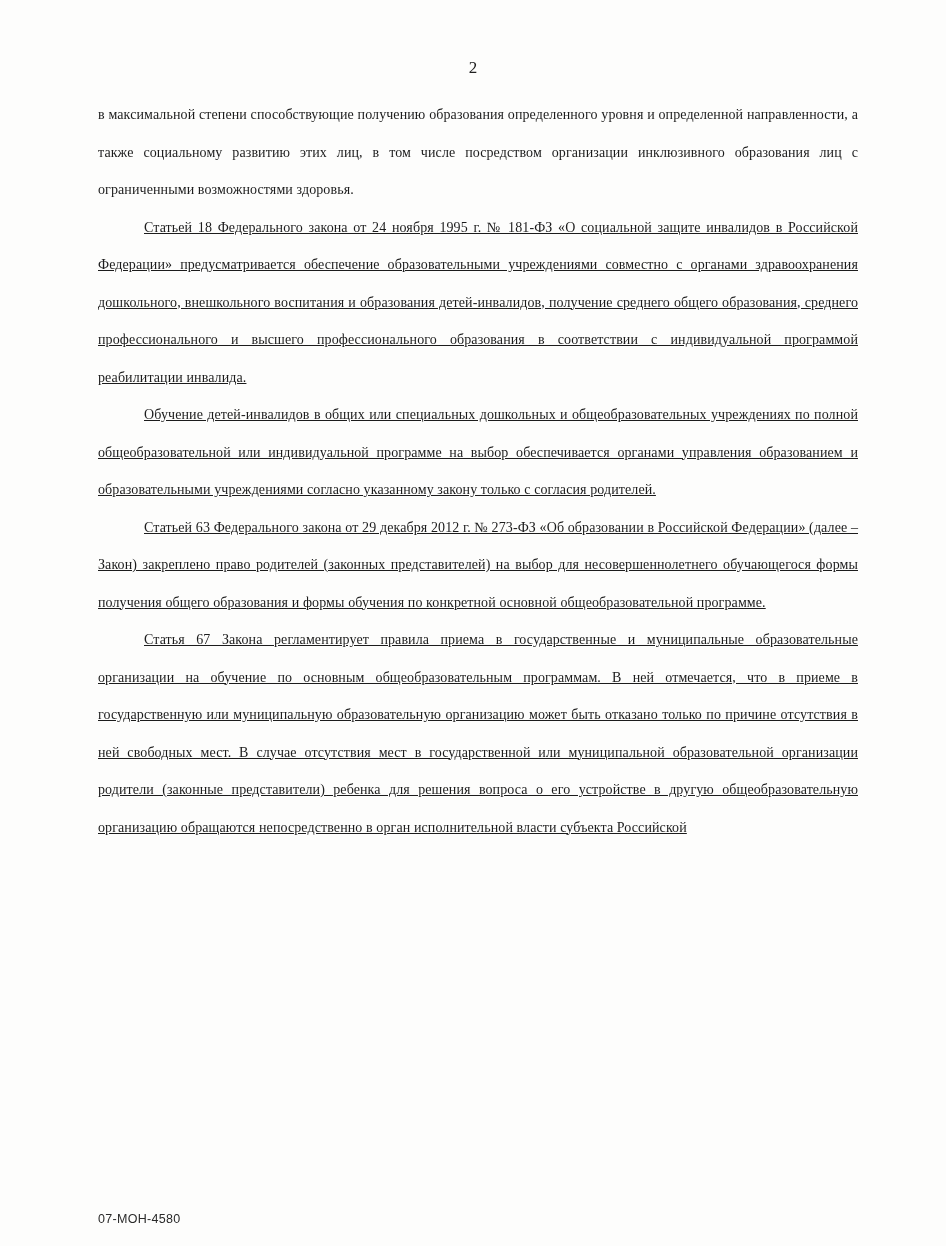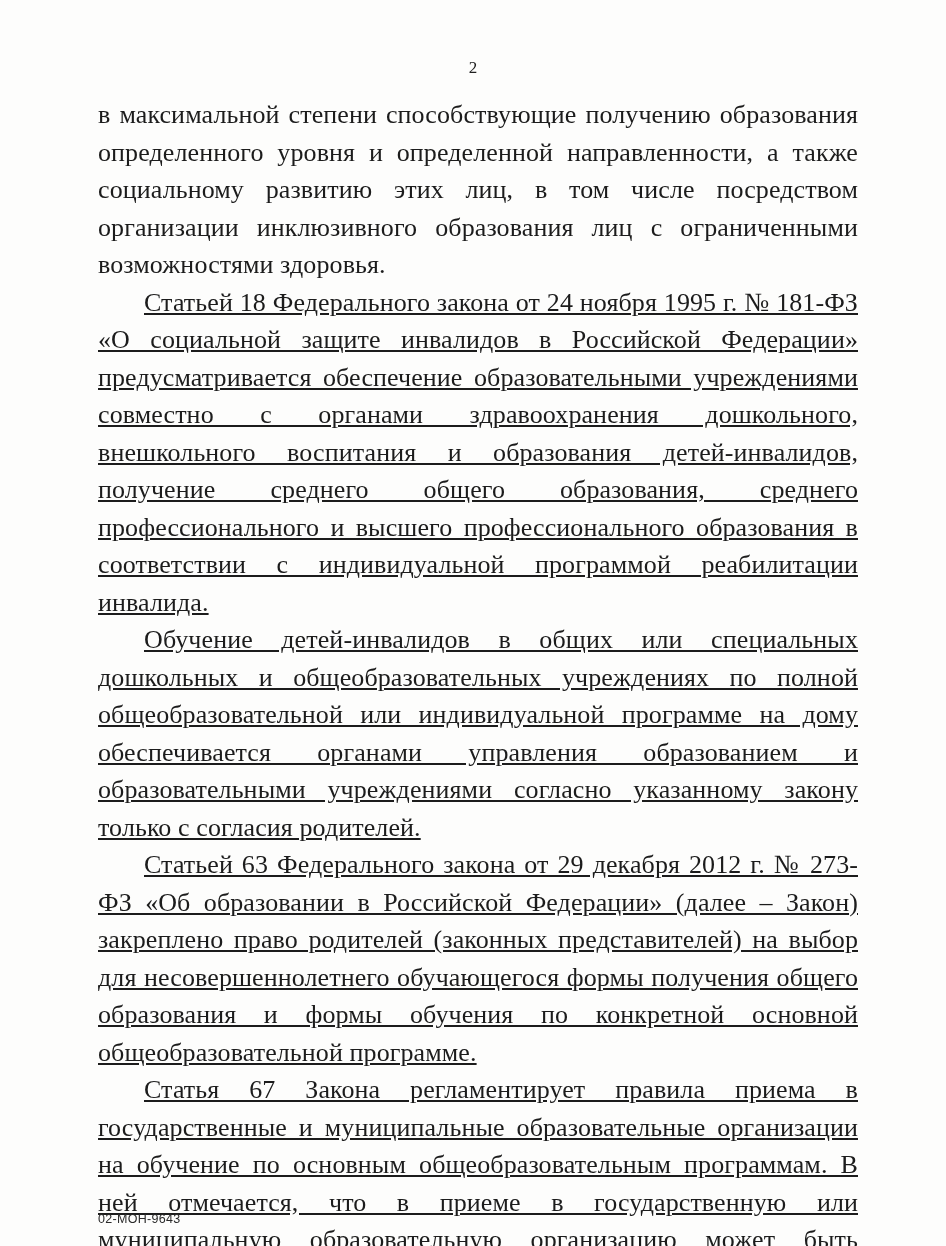--- a/index.html
+++ b/index.html
@@ -32,21 +32,21 @@
     color: #202020;
   }
   .doc-body {
     position: absolute;
     top: 96px;
     left: 98px;
     width: 760px;
   }
   p.para {
     margin: 0 0 0 0;
-    font-size: 26px;
+    font-size: 14px;
     line-height: 37.5px;
     text-align: justify;
     text-justify: inter-word;
     color: #1c1c1c;
     letter-spacing: 0.1px;
   }
   p.para.indent {
     text-indent: 46px;
     text-decoration: underline;
   }
@@ -63,20 +63,20 @@
 </head>
 <body>
 
 <div class="page">
 
   <div class="page-number">2</div>
 
   <div class="doc-body">
     <p class="para">в максимальной степени способствующие получению образования определенного уровня и определенной направленности, а также социальному развитию этих лиц, в том числе посредством организации инклюзивного образования лиц с ограниченными возможностями здоровья.</p>
     <p class="para indent">Статьей 18 Федерального закона от 24 ноября 1995 г. № 181-ФЗ «О социальной защите инвалидов в Российской Федерации» предусматривается обеспечение образовательными учреждениями совместно с органами здравоохранения дошкольного, внешкольного воспитания и образования детей-инвалидов, получение среднего общего образования, среднего профессионального и высшего профессионального образования в соответствии с индивидуальной программой реабилитации инвалида.</p>
-    <p class="para indent">Обучение детей-инвалидов в общих или специальных дошкольных и общеобразовательных учреждениях по полной общеобразовательной или индивидуальной программе на дому обеспечивается органами управления образованием и образовательными учреждениями согласно указанному закону только с согласия родителей.</p>
+    <p class="para indent">Обучение детей-инвалидов в общих или специальных дошкольных и общеобразовательных учреждениях по полной общеобразовательной или индивидуальной программе на выбор обеспечивается органами управления образованием и образовательными учреждениями согласно указанному закону только с согласия родителей.</p>
     <p class="para indent">Статьей 63 Федерального закона от 29 декабря 2012 г. № 273-ФЗ «Об образовании в Российской Федерации» (далее – Закон) закреплено право родителей (законных представителей) на выбор для несовершеннолетнего обучающегося формы получения общего образования и формы обучения по конкретной основной общеобразовательной программе.</p>
     <p class="para indent">Статья 67 Закона регламентирует правила приема в государственные и муниципальные образовательные организации на обучение по основным общеобразовательным программам. В ней отмечается, что в приеме в государственную или муниципальную образовательную организацию может быть отказано только по причине отсутствия в ней свободных мест. В случае отсутствия мест в государственной или муниципальной образовательной организации родители (законные представители) ребенка для решения вопроса о его устройстве в другую общеобразовательную организацию обращаются непосредственно в орган исполнительной власти субъекта Российской</p>
   </div>
 
-  <div class="footer-code">02-МОН-9643</div>
+  <div class="footer-code">07-МОН-4580</div>
 
 </div>
 
 </body></html>

